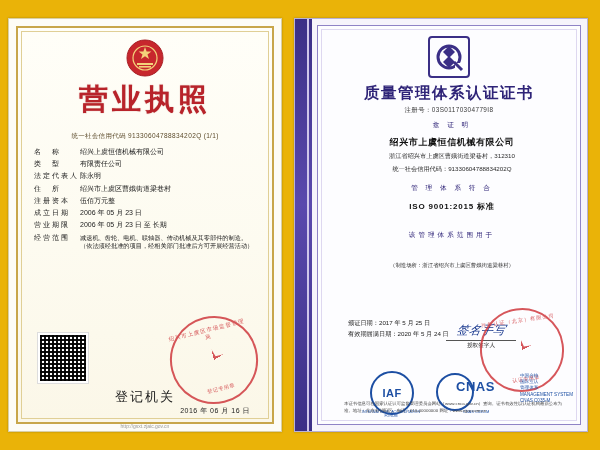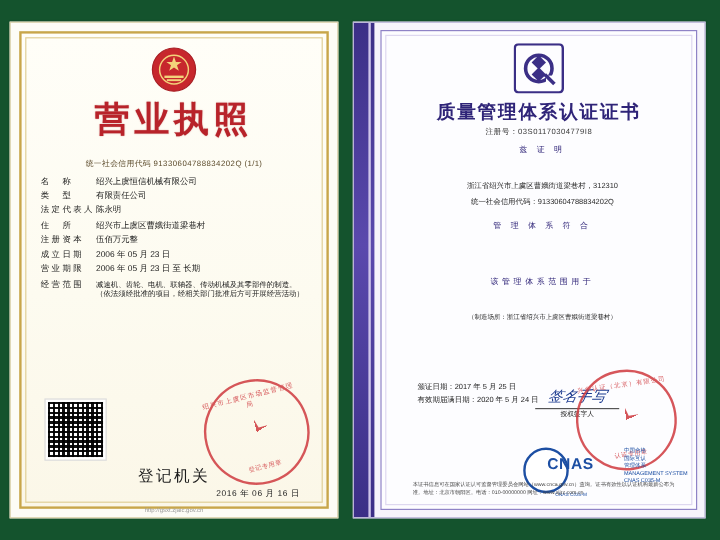--- a/index.html
+++ b/index.html
@@ -2,21 +2,21 @@
 <html><head>
 <meta charset="utf-8">
 <style>
   html,body{margin:0;padding:0;}
   body{
     width:600px;height:450px;
     background:#ffffff;
     font-family:"Liberation Sans", sans-serif;
     overflow:hidden;
   }
-  .stage{position:relative;width:600px;height:450px;background:#14532d;}
+  .stage{position:relative;width:600px;height:450px;background:#eab308;}
 
   
   .lic{
     position:absolute;left:8px;top:18px;width:272px;height:412px;
     background:#fdfcf6;
     border:1px solid #d8cfa8;
     box-shadow:0 0 2px rgba(0,0,0,.25);
     overflow:hidden;
   }
   .lic-inner{
@@ -320,35 +320,41 @@
       <div class="iso-title">质量管理体系认证证书</div>
 
       <div class="iso-regno">
         <span>注册号：</span><span>03S01170304779I8</span>
       </div>
 
       <div class="iso-block" style="top:95px">
         <div class="iso-lab">兹 证 明</div>
       </div>
 
+      <div class="iso-block" style="top:110px">
+        <div class="iso-strong">绍兴市上虞恒信机械有限公司</div>
+      </div>
 
       <div class="iso-block" style="top:126px">
         <div class="iso-line">浙江省绍兴市上虞区曹娥街道梁巷村，312310</div>
       </div>
 
       <div class="iso-block" style="top:139px">
         <div class="iso-line">
           <span>统一社会信用代码：</span><span>91330604788834202Q</span>
         </div>
       </div>
 
       <div class="iso-block" style="top:158px">
         <div class="iso-lab">管 理 体 系 符 合</div>
       </div>
 
+      <div class="iso-block" style="top:175px">
+        <div class="iso-std">ISO 9001:2015 标准</div>
+      </div>
 
       <div class="iso-block" style="top:205px">
         <div class="iso-lab">该管理体系范围用于</div>
       </div>
 
 
       <div class="iso-block" style="top:236px">
         <div class="iso-line" style="font-size:5.4px">（制造场所：浙江省绍兴市上虞区曹娥街道梁巷村）</div>
       </div>
 
@@ -365,20 +371,24 @@
         <div class="sign-scribble">签名手写</div>
         <div class="sign-under">授权签字人</div>
       </div>
 
       <div class="seal iso-seal">
         <div class="seal-text">兴华认证（北京）有限公司</div>
         <div class="seal-text2">认证专用章</div>
       </div>
 
       <div class="badges">
+        <div class="iaf">
+          <div class="iaf-ring">IAF</div>
+          <div class="iaf-cap">INTERNATIONAL ACCREDITATION FORUM</div>
+        </div>
         <div class="cnas">
           <div class="cnas-ring"></div>
           <div class="cnas-txt">CNAS</div>
           <div class="cnas-cap">CNAS C035-M</div>
         </div>
         <div class="cnas-note">
           <div>中国合格</div>
           <div>国际互认</div>
           <div>管理体系</div>
           <div>MANAGEMENT SYSTEM</div>

